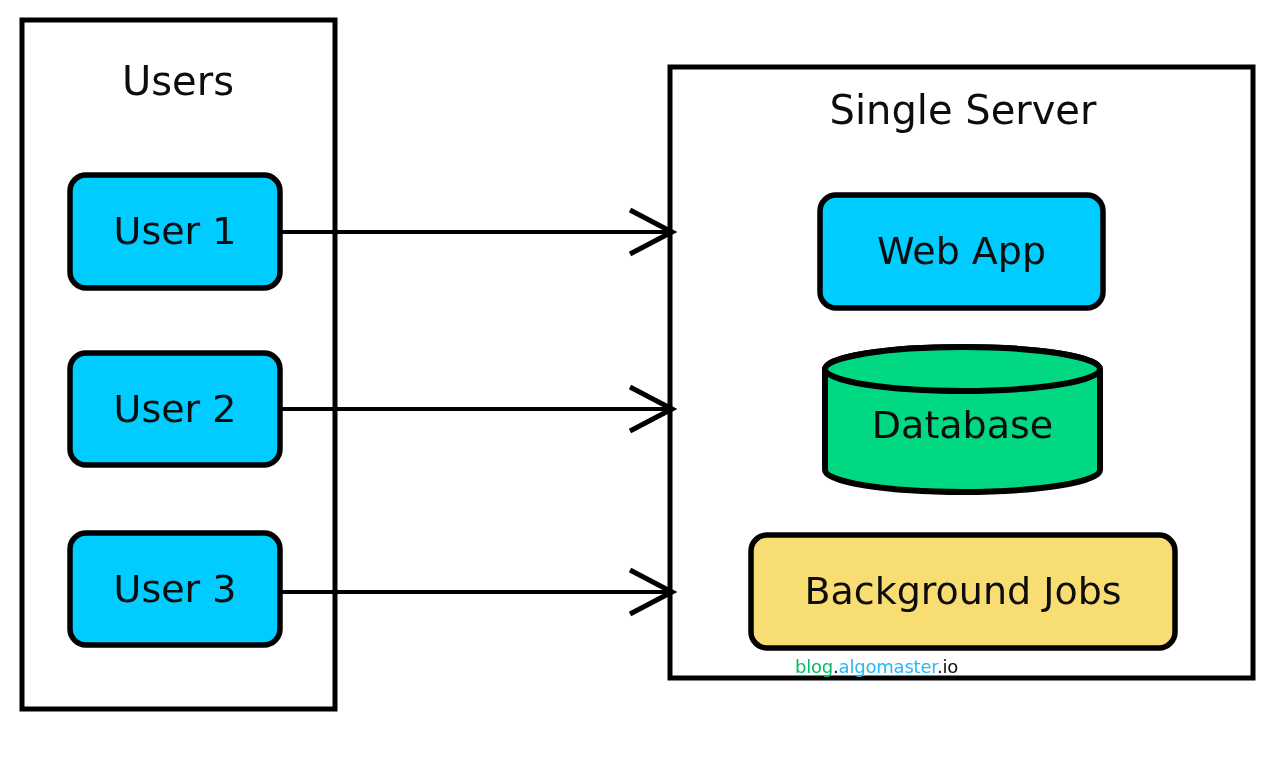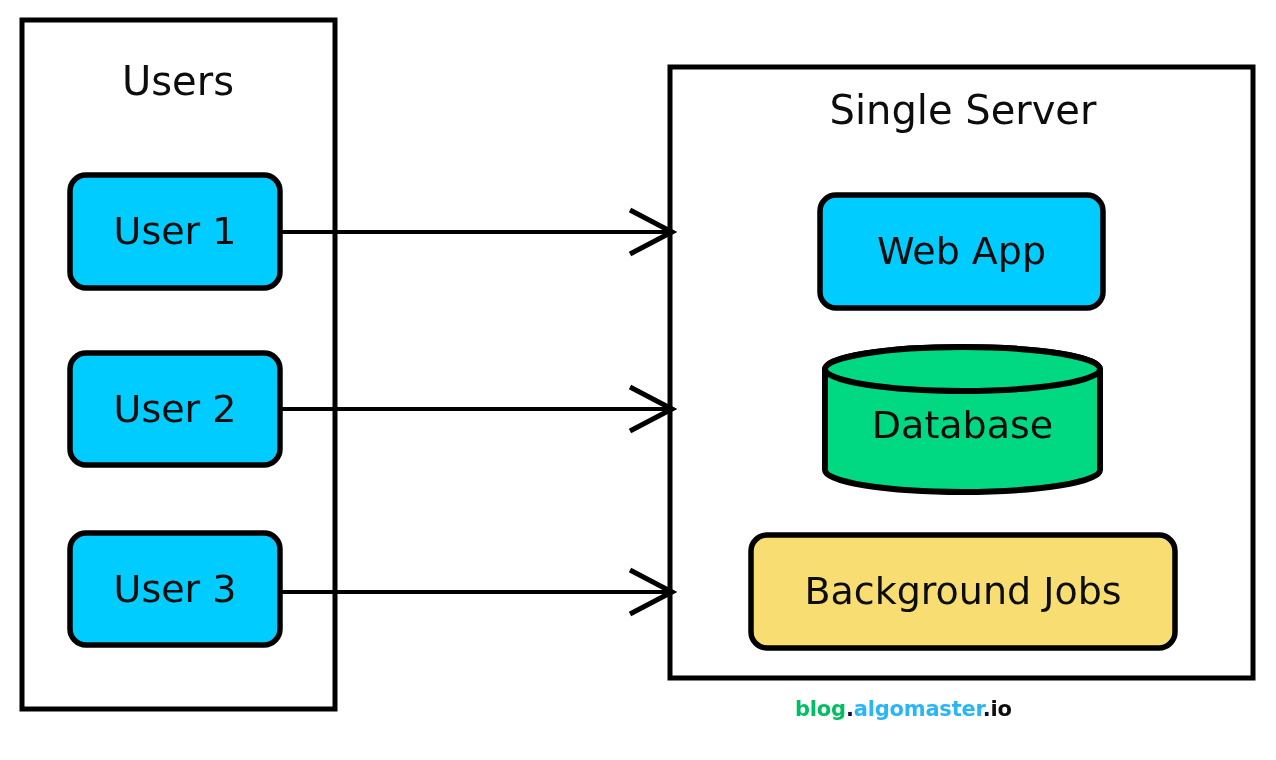--- a/index.html
+++ b/index.html
@@ -45,24 +45,24 @@
   }
   .arrow-head {
     stroke: #000000;
     stroke-width: 5;
     fill: none;
     stroke-linecap: butt;
   }
   #watermark {
     position: absolute;
     left: 795px;
-    top: 697px;
+    top: 656px;
     font-family: "DejaVu Sans", sans-serif;
-    font-size: 21px;
-    font-weight: bold;
+    font-size: 18px;
+    font-weight: normal;
     letter-spacing: -0.2px;
     white-space: nowrap;
   }
   #watermark span { display: inline; }
 </style>
 </head>
 <body>
 
 <div id="canvas">
   <svg id="diagram-svg" viewBox="0 0 1276 760" xmlns="http://www.w3.org/2000/svg">

